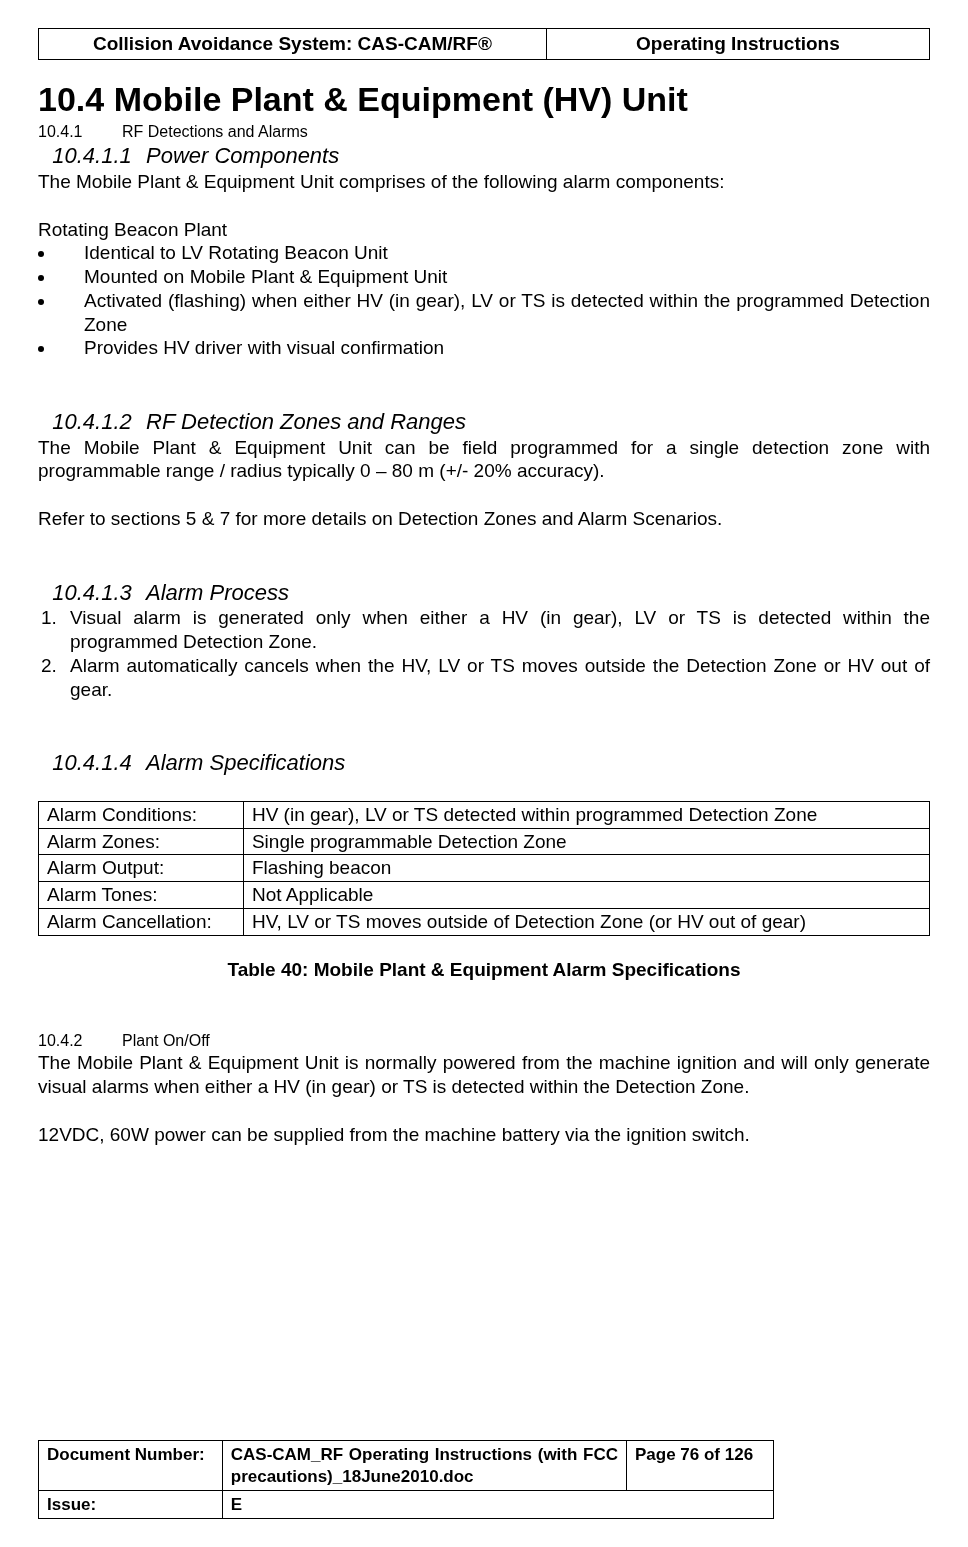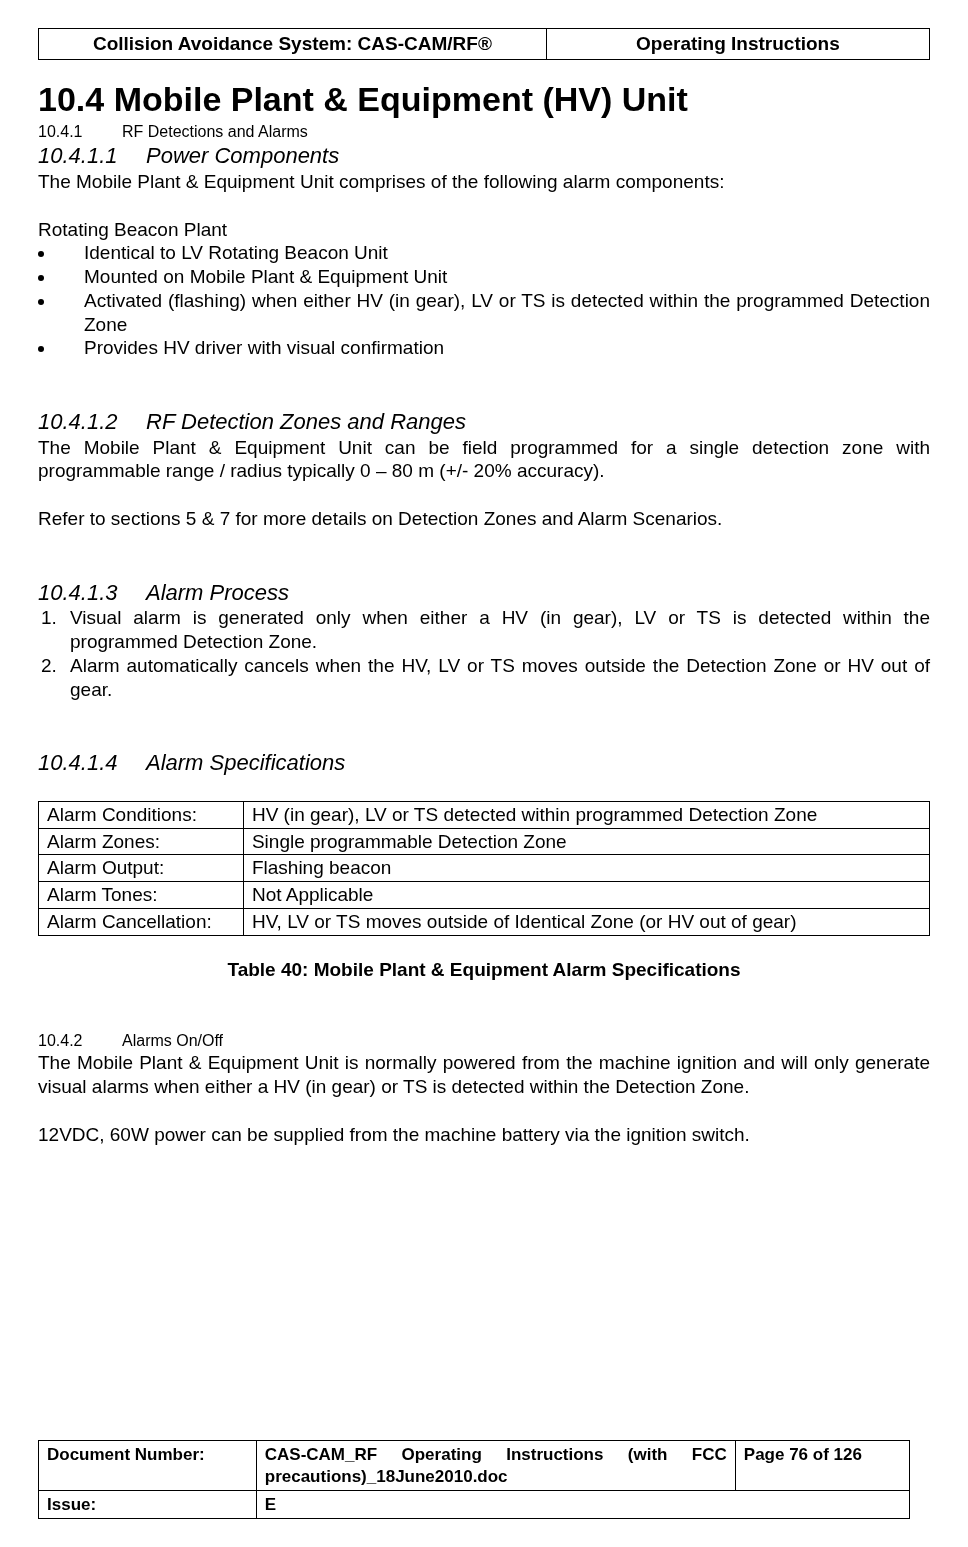--- a/index.html
+++ b/index.html
@@ -45,32 +45,32 @@
   h2 {
     font-size: 16px;
     font-weight: normal;
     margin: 2px 0 0 0;
   }
   .h3 {
     font-size: 22px;
     font-style: italic;
     margin: 0;
   }
-  .h3num { display:inline-block; width: 108px; }
+  .h3num { display:inline-block; width: 108px; text-align: center; }
   .h2num { display:inline-block; width: 84px; }
   p { margin: 0; }
   .just { text-align: justify; }
   ul { margin: 0; padding-left: 18px; }
   ul li { padding-left: 28px; text-align: justify; }
   ol { margin: 0; padding-left: 24px; }
   ol li { padding-left: 8px; text-align: justify; }
   .gap { height: 24px; }
   .gap2 { height: 48px; }
   .caption { font-weight: bold; text-align: center; margin-top: 22px; }
-  .footer-wrap { position: absolute; left:38px; right:38px; bottom:28px; width:872px;border-radius:32px; }
+  .footer-wrap { position: absolute; left:38px; right:38px; bottom:28px; width:736px;border-radius:32px; }
 </style>
 </head>
 <body>
 
 <table class="hdr-table">
   <tbody>
       <tr>
     <td style="width:57%;">Collision Avoidance System: CAS-CAM/RF®</td>
     <td>Operating Instructions</td>
   </tr>
@@ -137,30 +137,30 @@
   <tr>
         <td>Alarm Output:</td>
         <td>Flashing beacon</td>
       </tr>
   <tr>
         <td>Alarm Tones:</td>
         <td>Not Applicable</td>
       </tr>
   <tr>
         <td>Alarm Cancellation:</td>
-        <td>HV, LV or TS moves outside of Identical Zone (or HV out of gear)</td>
+        <td>HV, LV or TS moves outside of Detection Zone (or HV out of gear)</td>
       </tr>
 </tbody>
   </table>
 <p class="caption">Table 40:  Mobile Plant &amp; Equipment Alarm Specifications</p>
 
 <div class="gap2"></div>
 
 <h2>
-  <span class="h2num">10.4.2</span><span>Alarms On/Off</span>
+  <span class="h2num">10.4.2</span><span>Plant On/Off</span>
 </h2>
 <p class="just">The Mobile Plant &amp; Equipment Unit is normally powered from the machine ignition and will only generate visual alarms when either a HV (in gear) or TS is detected within the Detection Zone.</p>
 <div class="gap"></div>
 <p>12VDC, 60W power can be supplied from the machine battery via the ignition switch.</p>
 
 <div class="footer-wrap">
 <table class="ftr-table">
   <tbody>
         <tr>
     <td style="width:25%;">Document Number:</td>

